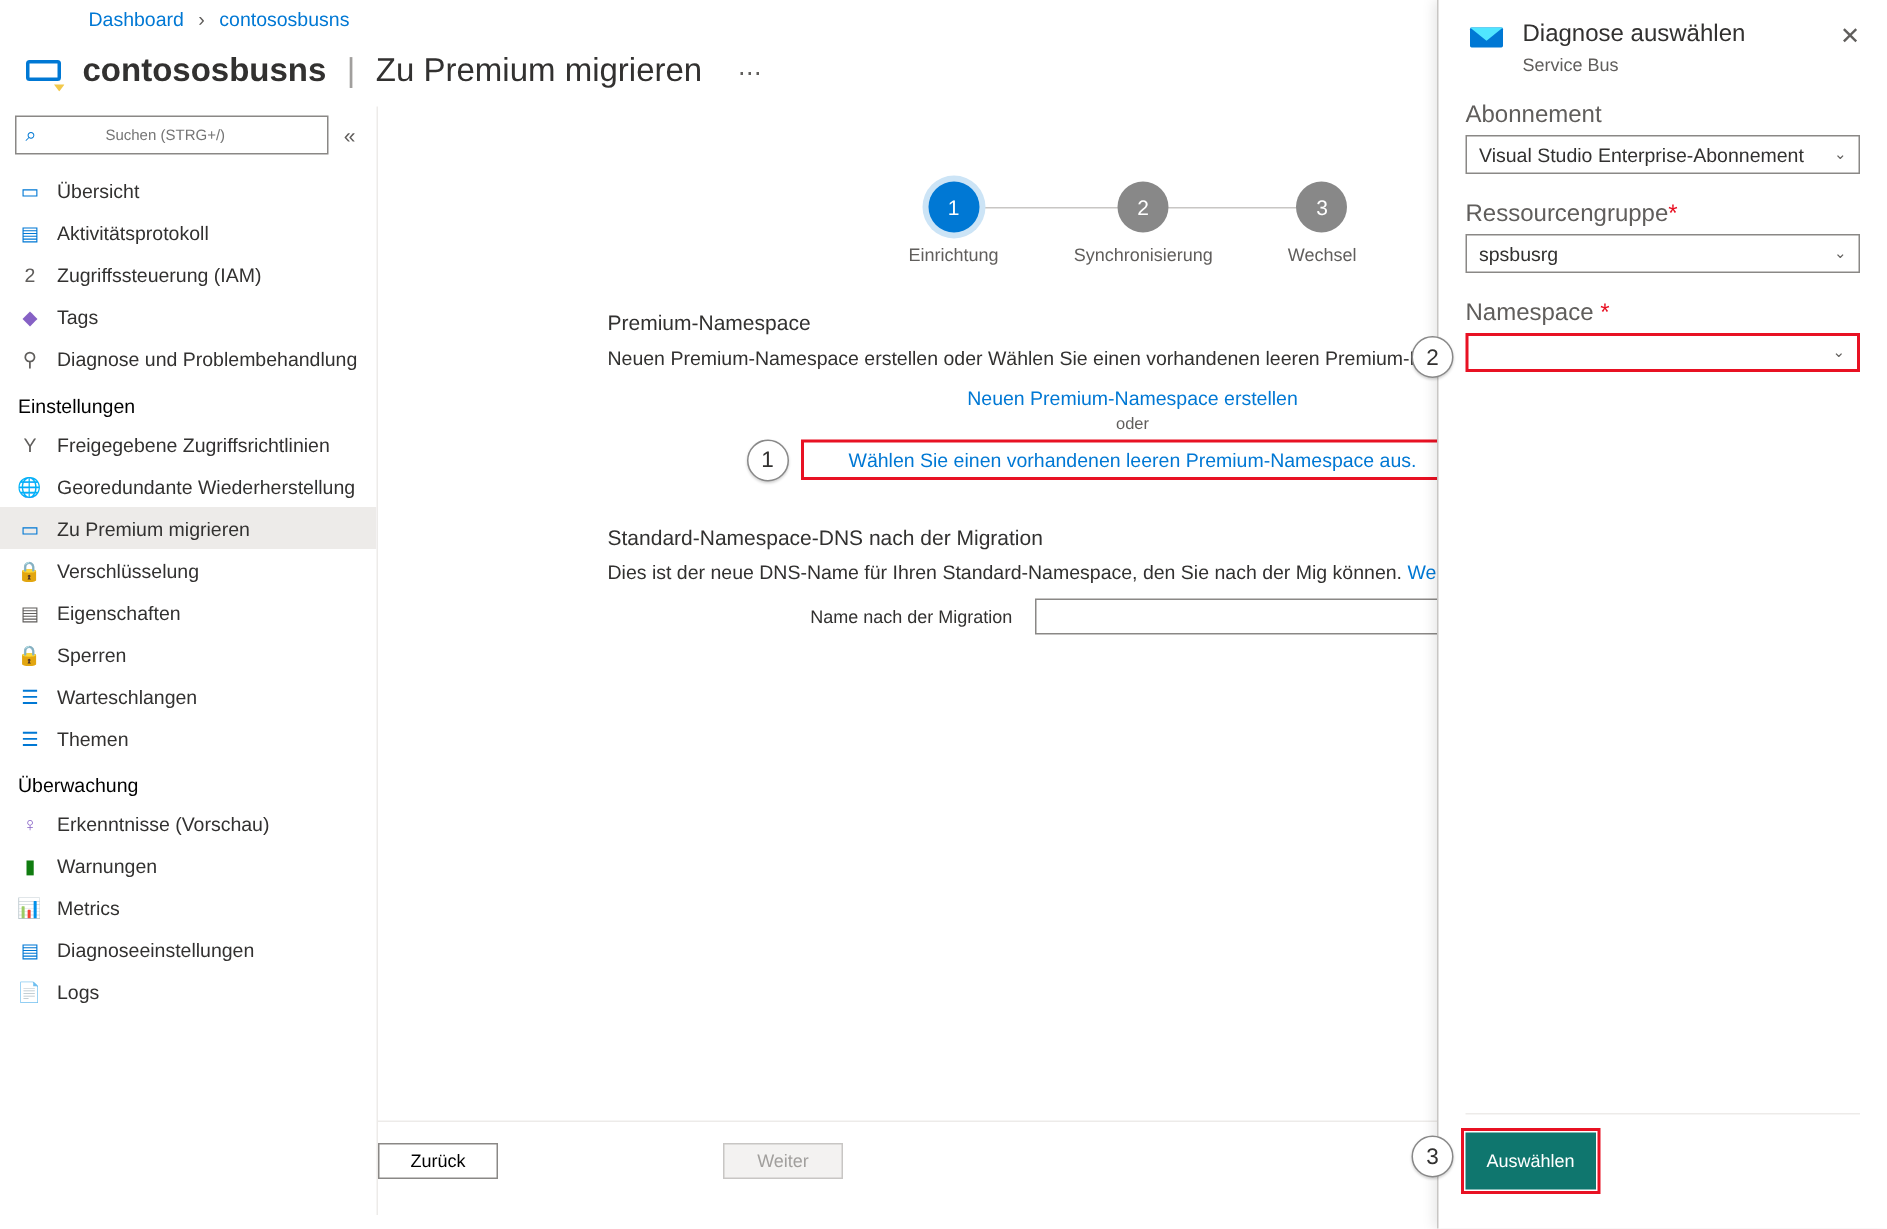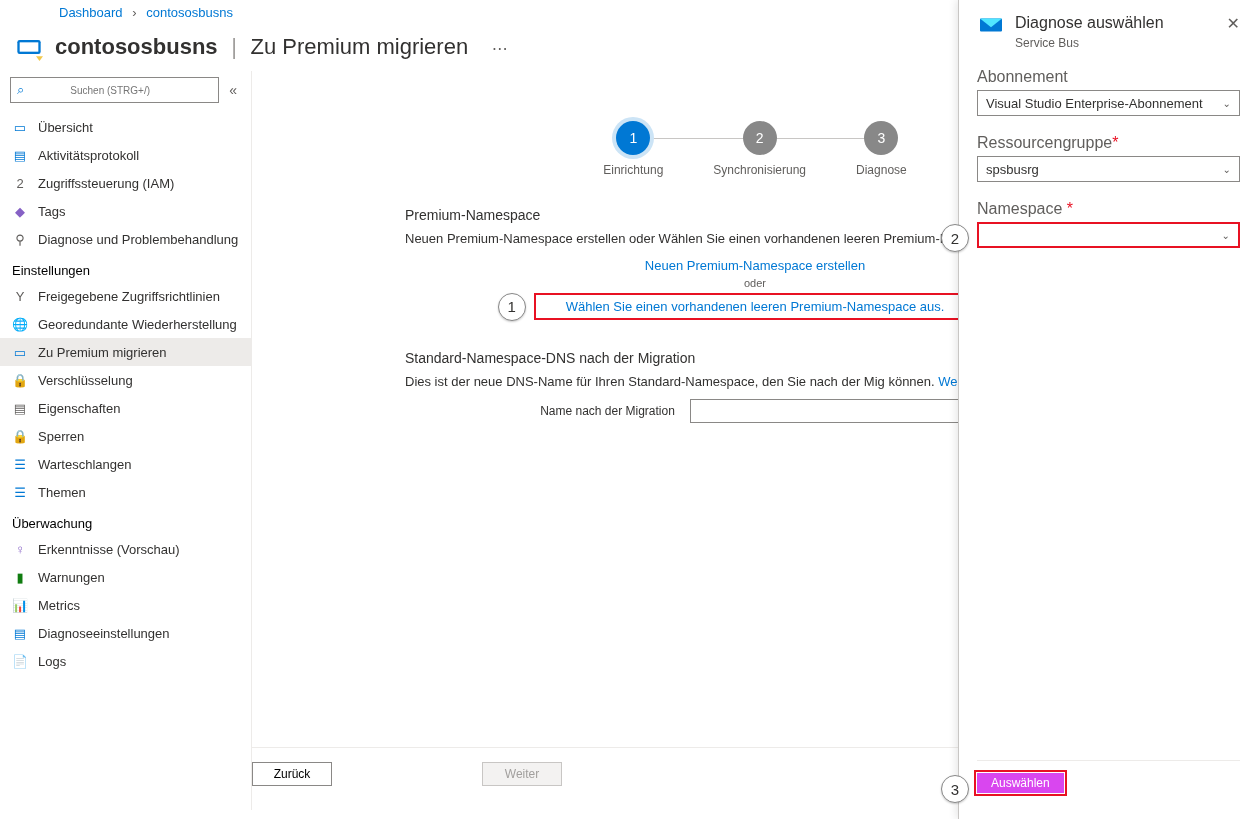--- a/index.html
+++ b/index.html
@@ -70,21 +70,21 @@
 .close-x { font-size: 16px; cursor: pointer; color: #605e5c; }
 
 .form-group { margin-top: 18px; }
 .form-label { font-size: 16px; color: #605e5c; margin-bottom: 4px; display: block; }
 .req { color: #e81123; }
 .select { width: 100%; height: 26px; border: 1px solid #8a8886; display: flex; align-items: center; justify-content: space-between; padding: 0 8px; font-size: 13px; cursor: pointer; }
 .select.highlighted { border: 2px solid #e81123; }
 .chev { font-size: 10px; color: #605e5c; }
 
 .panel-footer { margin-top: auto; padding: 12px 0; border-top: 1px solid #edebe9; }
-.btn-primary { background: #d946ef; color: #fff; border: none; height: 20px; padding: 0 14px; font-size: 12px; cursor: pointer; }
+.btn-primary { background: #0f766e; color: #fff; border: none; height: 38px; padding: 0 14px; font-size: 12px; cursor: pointer; }
 .btn-primary.highlighted { outline: 2px solid #e81123; outline-offset: 1px; }
 
 .callout-float { position: absolute; width: 28px; height: 28px; border-radius: 50%; background: #fff; border: 1px solid #888; display: flex; align-items: center; justify-content: center; font-size: 15px; box-shadow: 0 1px 2px rgba(0,0,0,0.2); z-index: 10; }
 </style>
 </head>
 <body>
 
 <div class="breadcrumb">
   <a>Dashboard</a>
   <span class="sep">›</span>
@@ -206,21 +206,21 @@
         <div class="label">Einrichtung</div>
         <div class="step-line"></div>
       </div>
       <div class="step">
         <div class="circle">2</div>
         <div class="label">Synchronisierung</div>
         <div class="step-line"></div>
       </div>
       <div class="step">
         <div class="circle">3</div>
-        <div class="label">Diagnose</div>
+        <div class="label">Wechsel</div>
       </div>
     </div>
 
 
     <div style="max-width:700px;margin:0 auto;">
       <div class="field-label">Premium-Namespace</div>
       <div class="desc">Neuen Premium-Namespace erstellen oder Wählen Sie einen vorhandenen leeren Premium-Namespace aus.</div>
 
       <div class="link-block">
         <a>Neuen Premium-Namespace erstellen</a>

